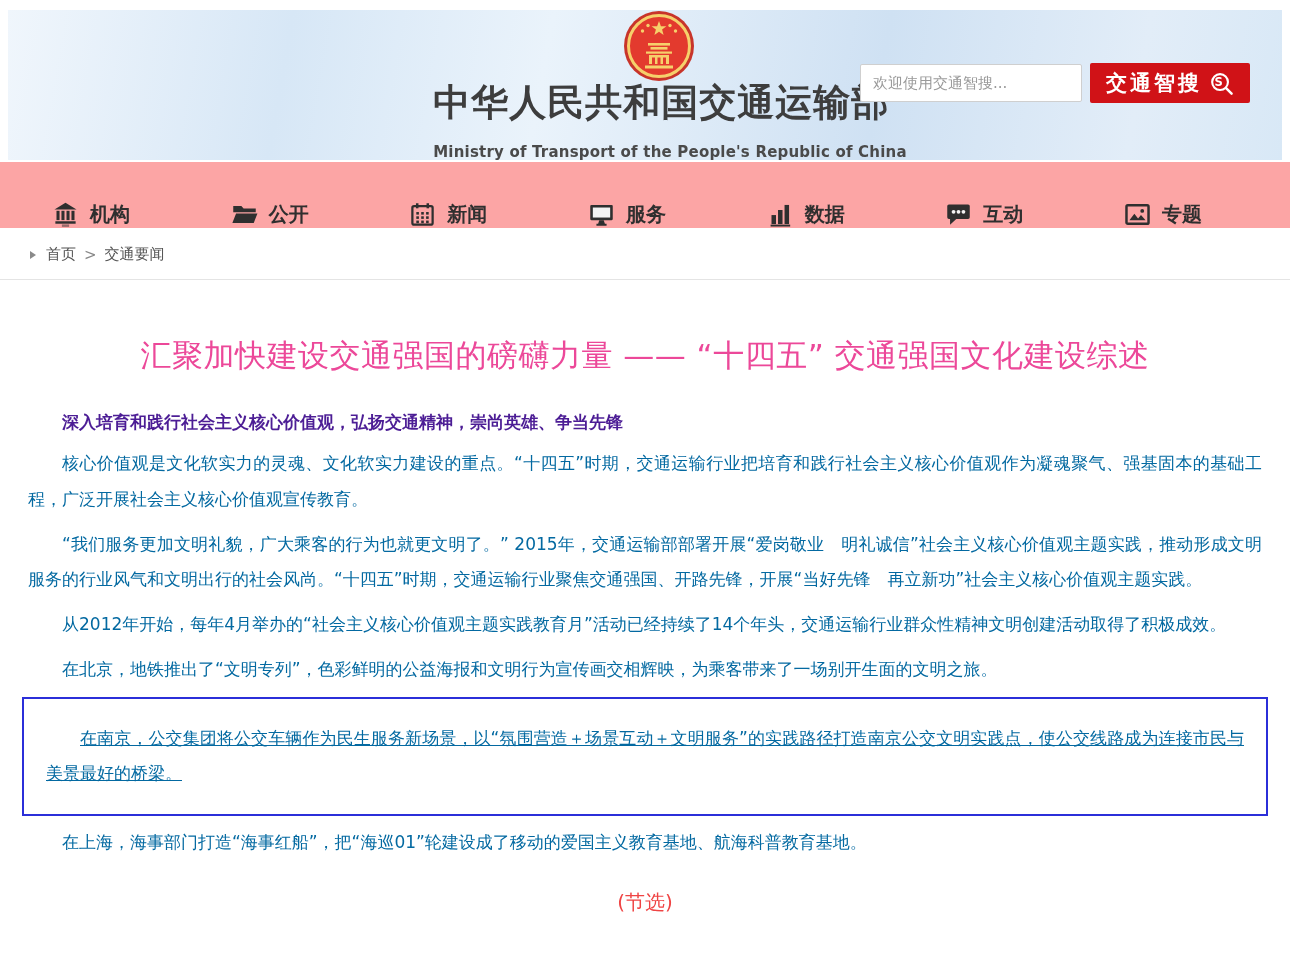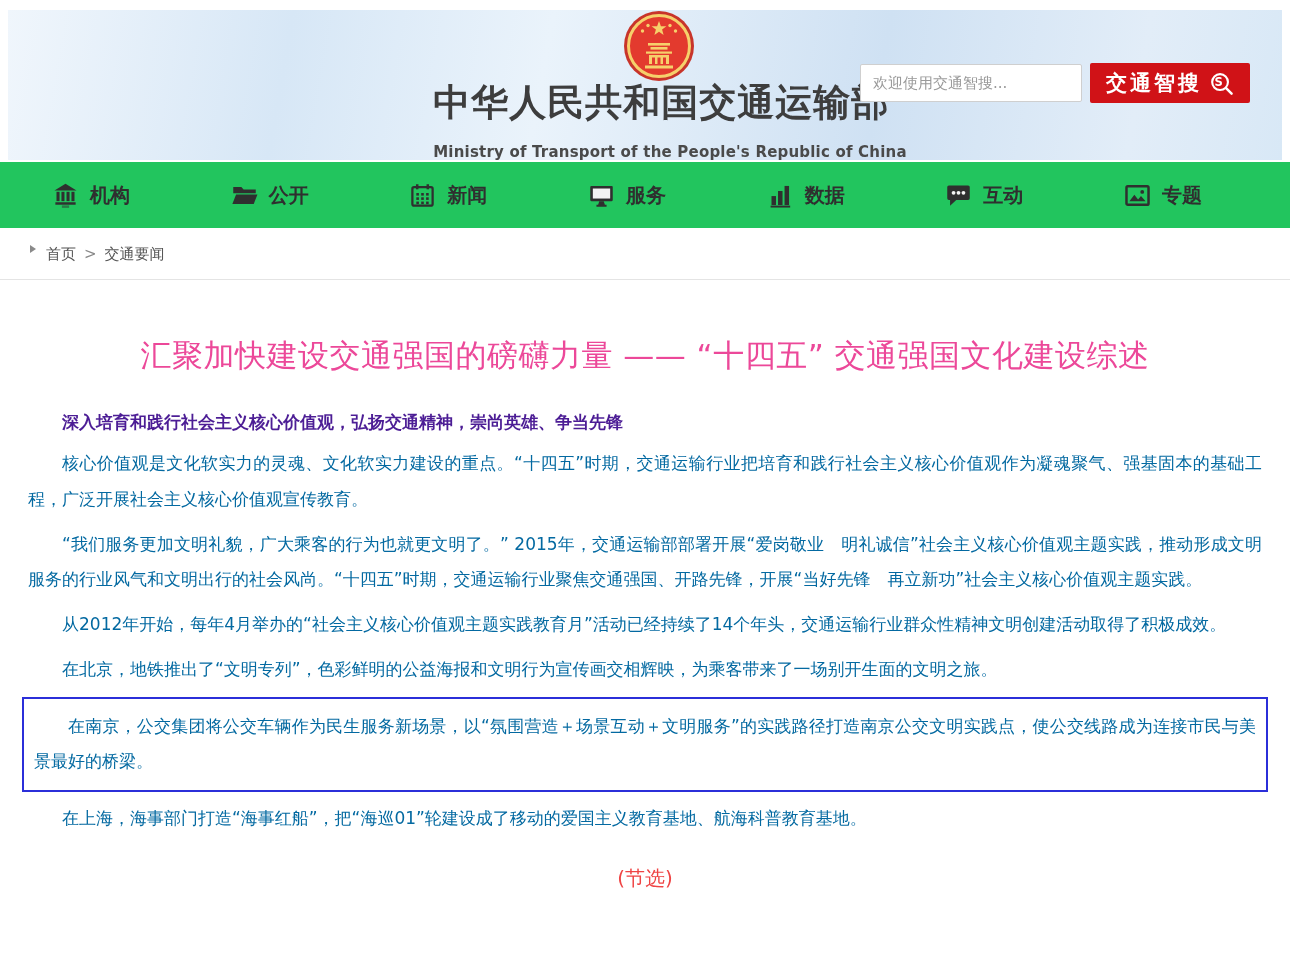--- a/index.html
+++ b/index.html
@@ -29,31 +29,31 @@
   .search-btn{
     margin-left:8px;height:40px;padding:0 16px;border:none;border-radius:2px;cursor:pointer;
     background:#d01217;color:#fff;font-size:21px;font-weight:700;letter-spacing:3px;
     display:flex;align-items:center;gap:7px;
     font-family:"DejaVu Sans","Liberation Sans",sans-serif;
   }
   .search-glyph{width:25px;height:25px;flex:0 0 auto;}
 
   
   .main-nav{
-    margin-top:2px;height:66px;background:#22c55e;
-    display:flex;align-items:center;justify-content:space-between;
+    margin-top:2px;height:66px;background:#fca5a5;
+    display:flex;align-items:flex-end;justify-content:space-between;
     padding:0 88px 0 52px;
   }
   .nav-item{display:flex;align-items:center;gap:11px;cursor:pointer;color:#2f2f2f;}
   .nav-item .ni{width:27px;height:27px;color:#2f2f2f;}
   .nav-label{font-size:20px;font-weight:700;}
 
   
   .breadcrumb-bar{
-    display:flex;align-items:flex-start;gap:8px;
+    display:flex;align-items:center;gap:8px;
     padding:17px 0 15px 30px;border-bottom:1px solid #e4e4e4;
     font-size:15px;color:#555;
   }
   .crumb-arrow{
     width:0;height:0;border-left:6px solid #8a8a8a;
     border-top:4px solid transparent;border-bottom:4px solid transparent;margin-right:2px;
   }
   .crumb-link{cursor:pointer;}
   .crumb-sep{color:#888;}
 
@@ -66,21 +66,21 @@
   .lead-para{
     font-size:17px;font-weight:700;color:#4c1d95;text-indent:2em;margin:0 0 12px;
   }
   .body-para{
     font-size:17px;color:#0369a1;line-height:2.1;text-indent:2em;
     text-align:justify;margin:0 0 9px;
   }
   .highlight-box{
     border:2px solid #2b2fd9;margin:0 -6px 9px;padding:6px 6px;
   }
-  .highlight-box .body-para{margin:4px;}
+  .highlight-box .body-para{margin:16px;text-decoration:underline;}
   .excerpt-note{text-align:center;font-size:20px;color:#ef4444;margin:28px 0 0;}
 </style>
 </head>
 <body>
 
 <header class="page-header">
   <div class="brand">
     <svg class="emblem" viewBox="0 0 72 72">
       <circle cx="36" cy="36" r="35" fill="#c8342a"></circle>
       <circle cx="36" cy="36" r="30.5" fill="#e33a2e" stroke="#f6d06b" stroke-width="3"></circle>

